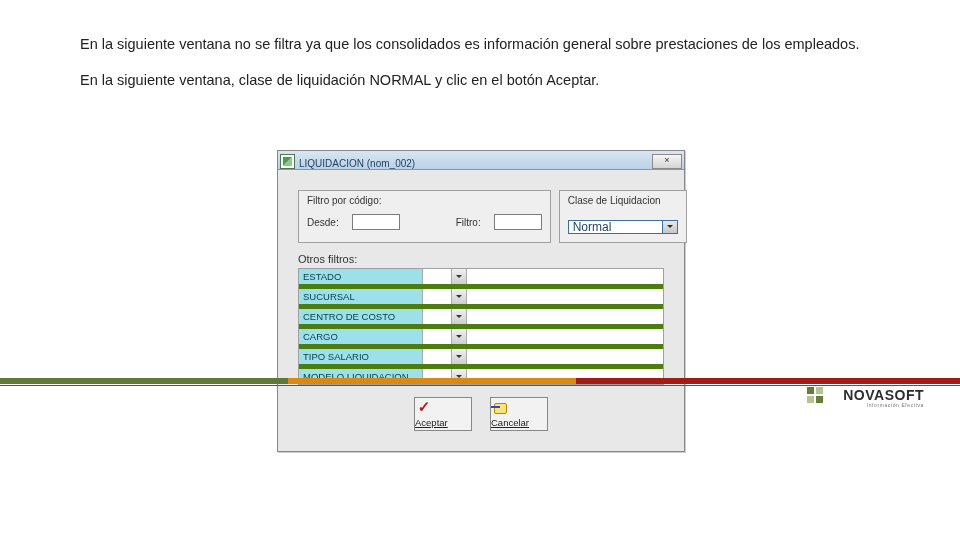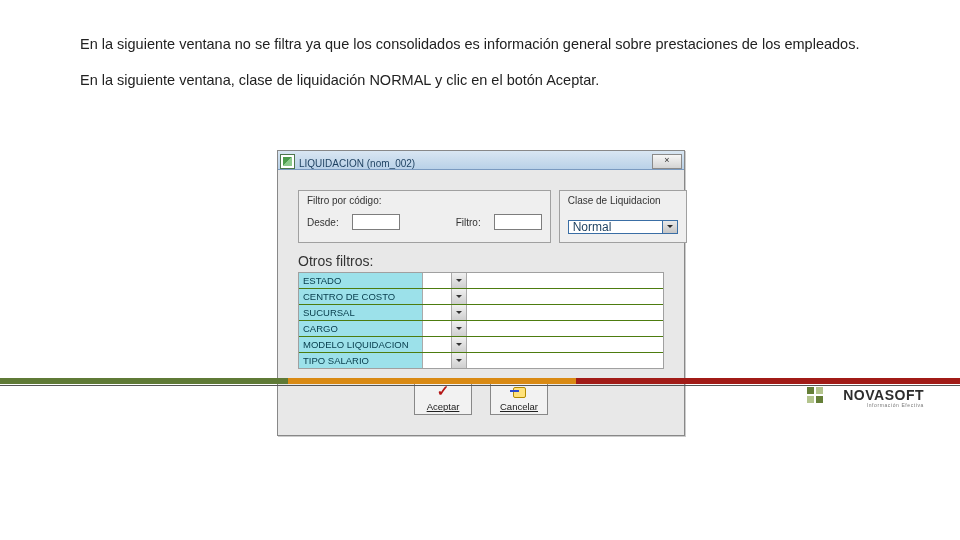--- a/index.html
+++ b/index.html
@@ -20,31 +20,31 @@
   #gb-filter{flex:1;}
   #gb-class{width:135px;}
   .inline{display:flex;align-items:center;gap:13px;margin-top:6px;}
   .inp{height:14px;border:1px solid #7d7d7d;background:#fff;}
   .inp.short{width:46px;}
   .combo{height:14px;display:flex;align-items:stretch;}
   .combo .ci{flex:1;border:1px solid #3a6ea5;background:#fff;color:#1c3f5f;font-size:12px;padding:0 4px;line-height:13px;}
   .combo .cb{width:14px;background:linear-gradient(#e9e9e9,#c5c5c5);border:1px solid #3a6ea5;border-left:0;display:flex;align-items:center;justify-content:center;}
   .cb:after{content:"";border:3px solid transparent;border-top-color:#2a2a2a;margin-top:2px;}
   #gb-class .combo{margin-top:12px;width:110px;}
-  .of-label{margin:10px 0 3px;font-size:14px;color:#333;}
+  .of-label{margin:10px 0 3px;font-size:11px;color:#333;}
   .filters{border:1px solid #a0a0a0;background:#fff;}
-  .frow{display:flex;align-items:stretch;height:15px;border-bottom:1px solid #4d7c0f;}
+  .frow{display:flex;align-items:stretch;height:15px;border-bottom:5px solid #4d7c0f;}
   .frow:last-child{border-bottom:0;}
   .fname{width:115px;background:#9ce1ea;border-right:1px solid #aaa;padding:0 4px;font-size:9.5px;line-height:15px;color:#063b4a;}
   .fval{width:28px;border-right:1px solid #aaa;background:#fff;}
   .fpick{width:14px;border-right:1px solid #aaa;background:linear-gradient(#f0f0f0,#cfcfcf);display:flex;align-items:center;justify-content:center;}
   .fpick:after{content:"";border:3px solid transparent;border-top-color:#333;margin-top:2px;}
   .fdesc{flex:1;background:#fff;}
   .btns{display:flex;justify-content:center;gap:18px;margin-top:12px;}
-  .btn{width:56px;background:#f2f2f2;border:1px solid #888;padding:3px 0 2px;display:flex;flex-direction:column;align-items:center;}
+  .btn{width:56px;background:#f2f2f2;border:1px solid #888;padding:3px 0 2px;display:flex;flex-direction:column;align-items:flex-start;}
   .btn .bi{width:18px;height:14px;margin-bottom:2px;position:relative;}
   .btn-accept .bi:before{content:"✓";position:absolute;inset:0;color:#b51616;font-size:15px;font-weight:bold;text-align:center;line-height:12px;}
   .btn-cancel .bi:before{content:"";position:absolute;left:3px;top:2px;width:11px;height:9px;background:#ffe27a;border:1px solid #b38b00;border-radius:2px;}
   .btn-cancel .bi:after{content:"";position:absolute;left:0;top:5px;width:9px;height:2px;background:#2b4acb;}
   .btn .bt{font-size:9.5px;text-decoration:underline;color:#222;}
   
   .band{position:absolute;left:0;bottom:24px;width:100%;height:6px;background:linear-gradient(90deg,#5f7a36 0 30%,#d98a14 30% 60%,#a11b17 60% 100%);}
   .underline{position:absolute;left:0;bottom:22px;width:100%;height:1px;background:#555;}
   .logo{position:absolute;right:36px;bottom:4px;display:flex;align-items:center;gap:20px;}
   .logo .mk{width:16px;height:16px;position:relative;}
@@ -95,45 +95,45 @@
 
       <div class="of-label">Otros filtros:</div>
       <div class="filters">
         <div class="frow">
           <span class="fname">ESTADO</span>
           <span class="fval"></span>
           <span class="fpick"></span>
           <span class="fdesc"></span>
         </div>
         <div class="frow">
-          <span class="fname">CENTRO DE COSTO</span>
+          <span class="fname">SUCURSAL</span>
           <span class="fval"></span>
           <span class="fpick"></span>
           <span class="fdesc"></span>
         </div>
         <div class="frow">
-          <span class="fname">SUCURSAL</span>
+          <span class="fname">CENTRO DE COSTO</span>
           <span class="fval"></span>
           <span class="fpick"></span>
           <span class="fdesc"></span>
         </div>
         <div class="frow">
           <span class="fname">CARGO</span>
           <span class="fval"></span>
           <span class="fpick"></span>
           <span class="fdesc"></span>
         </div>
         <div class="frow">
-          <span class="fname">MODELO LIQUIDACION</span>
+          <span class="fname">TIPO SALARIO</span>
           <span class="fval"></span>
           <span class="fpick"></span>
           <span class="fdesc"></span>
         </div>
         <div class="frow">
-          <span class="fname">TIPO SALARIO</span>
+          <span class="fname">MODELO LIQUIDACION</span>
           <span class="fval"></span>
           <span class="fpick"></span>
           <span class="fdesc"></span>
         </div>
       </div>
 
       <div class="btns">
         <div class="btn btn-accept">
           <span class="bi"></span>
           <span class="bt">Aceptar</span>

